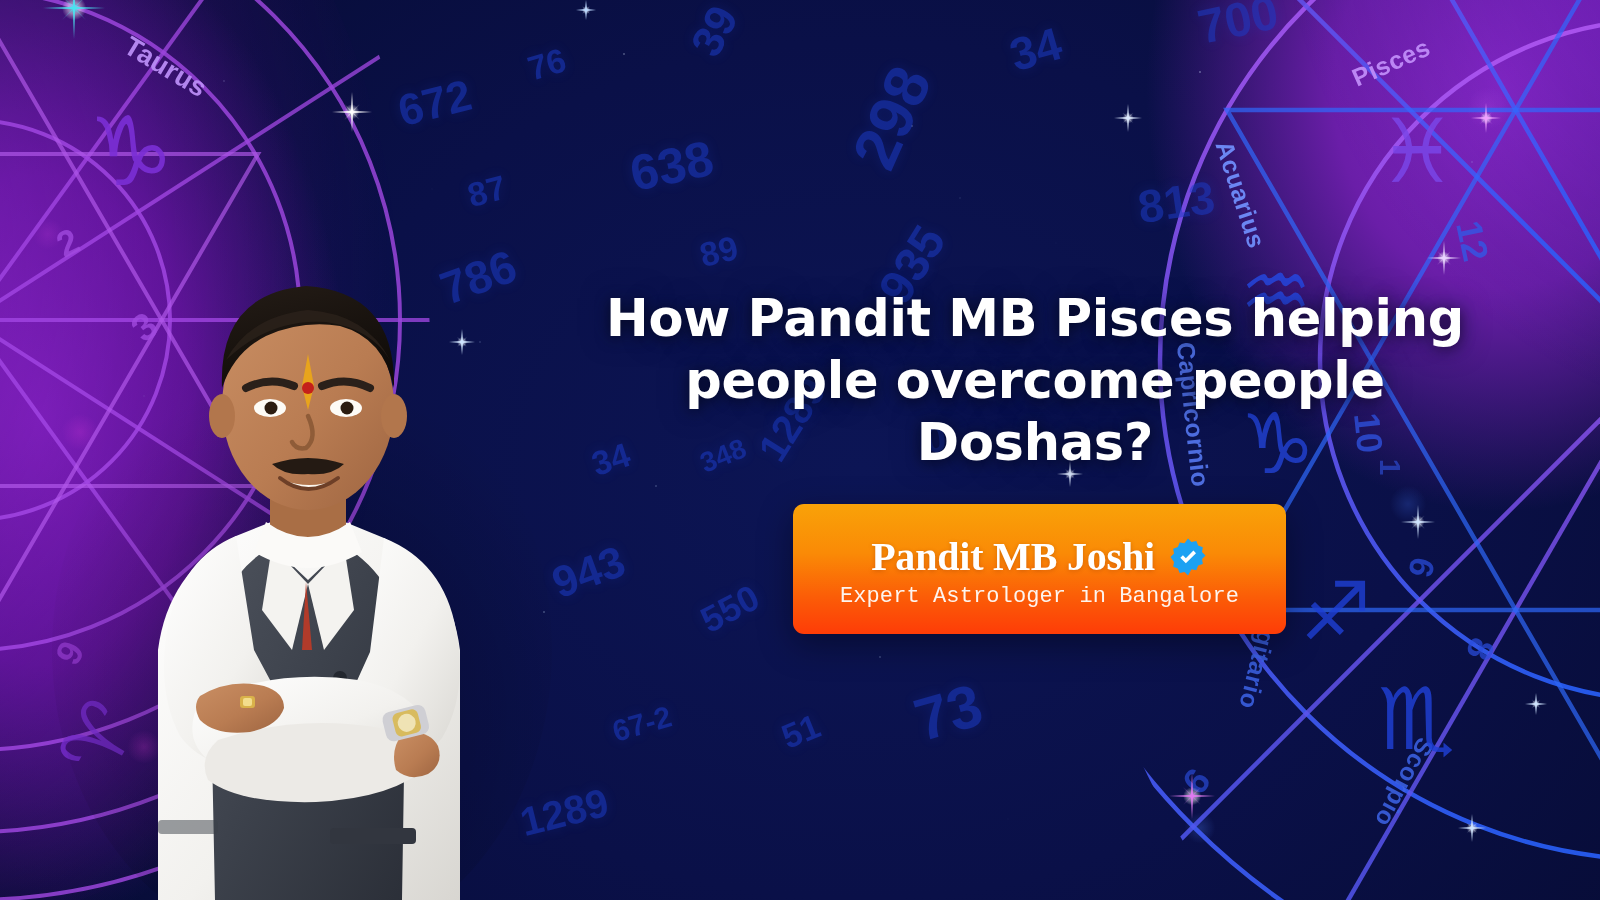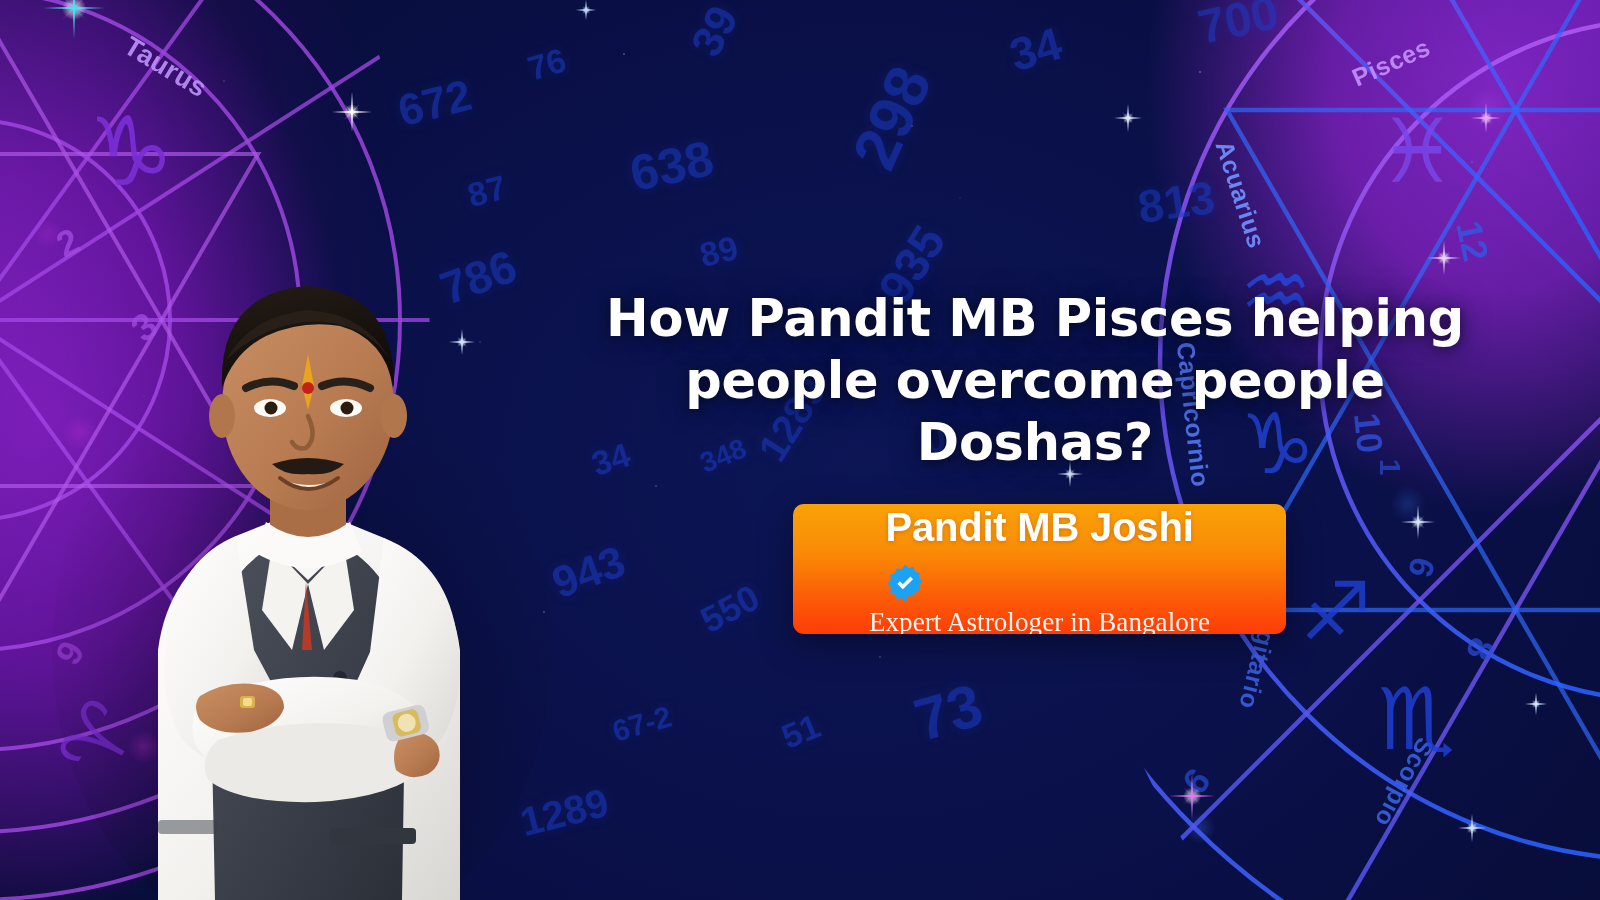--- a/index.html
+++ b/index.html
@@ -128,30 +128,29 @@
   
   .badge{
     position:absolute; left:793px; top:504px; width:493px; height:130px;
     border-radius:11px; overflow:hidden;
     background:linear-gradient(180deg,#f9a208 0%,#fa8a06 38%,#fb5c07 72%,#fe3c07 100%);
     box-shadow:0 10px 34px rgba(0,0,0,.38);
     display:flex; flex-direction:column; align-items:center; justify-content:center;
     gap:4px; padding-top:4px;
   }
   .badge-name{
-    display:flex; align-items:flex-start; gap:13px;
-    font-family:Liberation Sans, sans-serif;
+    display:flex; align-items:center; gap:13px;
+    font-family:Liberation Serif, serif;
     font-weight:800; font-size:40px; color:#fff; letter-spacing:-.2px;
     text-shadow:0 1px 4px rgba(120,30,0,.28);
-    flex-direction:column;
   }
   .verified{ width:40px; height:40px; flex:0 0 40px; display:block; }
   .badge-sub{
-    font-family:Liberation Serif, serif; font-weight:400;
-    font-size:27px; color:#fdf4ee; letter-spacing:.1px;
+    font-family:Liberation Mono, monospace; font-weight:400;
+    font-size:22px; color:#fdf4ee; letter-spacing:.1px;
   }
 </style>
 </head>
 <body>
 
 <div class="banner">
 
   <div class="stars"></div>
   <div class="stars2"></div>
   <div class="glows"></div>

